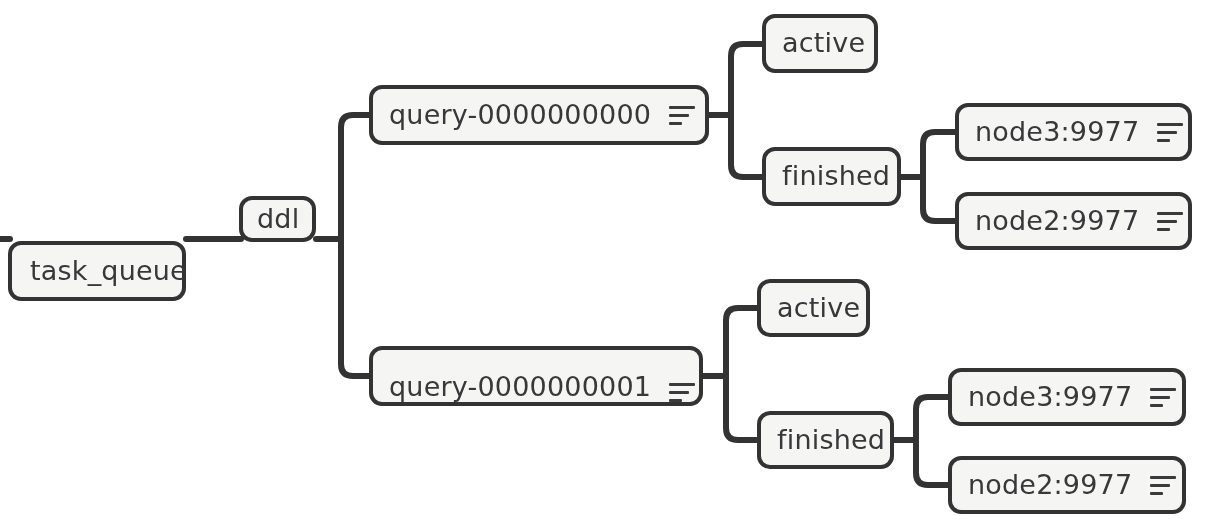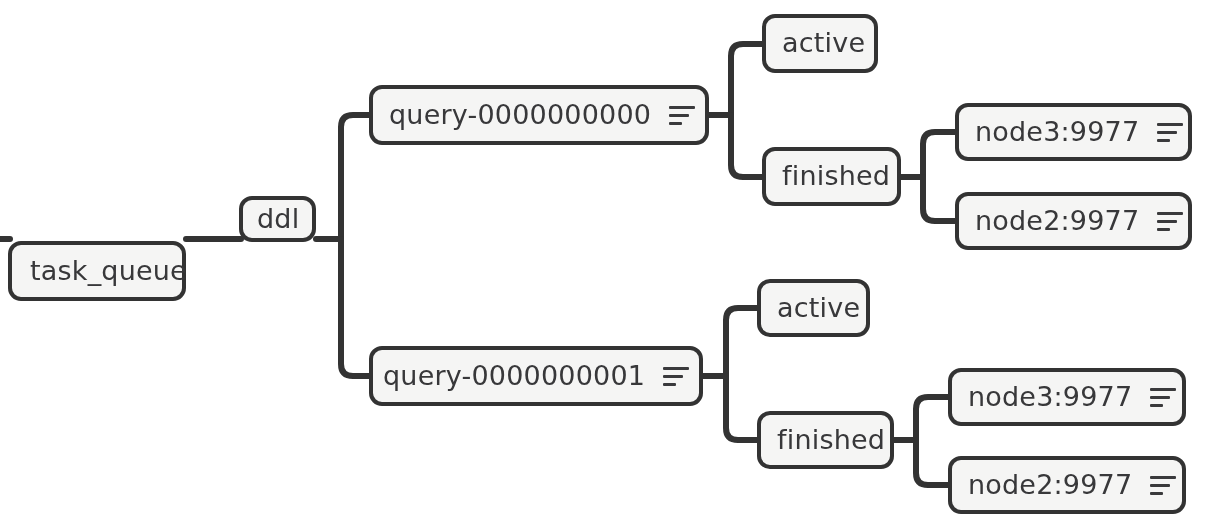--- a/index.html
+++ b/index.html
@@ -134,21 +134,21 @@
 
   <div class="node" style="left:955px; top:192px; width:237px; height:58px; padding:0 16px;">
     <span class="label">node2:9977</span>
     <span class="list-icon">
         <span></span>
         <span></span>
         <span></span>
       </span>
   </div>
 
-  <div class="node" style="left:369px; top:346px; width:334px; height:60px; padding:0 10px;">
+  <div class="node" style="left:369px; top:346px; width:334px; height:60px; padding:0 16px;align-items:flex-end;">
     <span class="label">query-0000000001</span>
     <span class="list-icon">
         <span></span>
         <span></span>
         <span></span>
       </span>
   </div>
 
   <div class="node small" style="left:757px; top:279px; width:113px; height:58px; padding:0 16px;">
     <span class="label">active</span>

